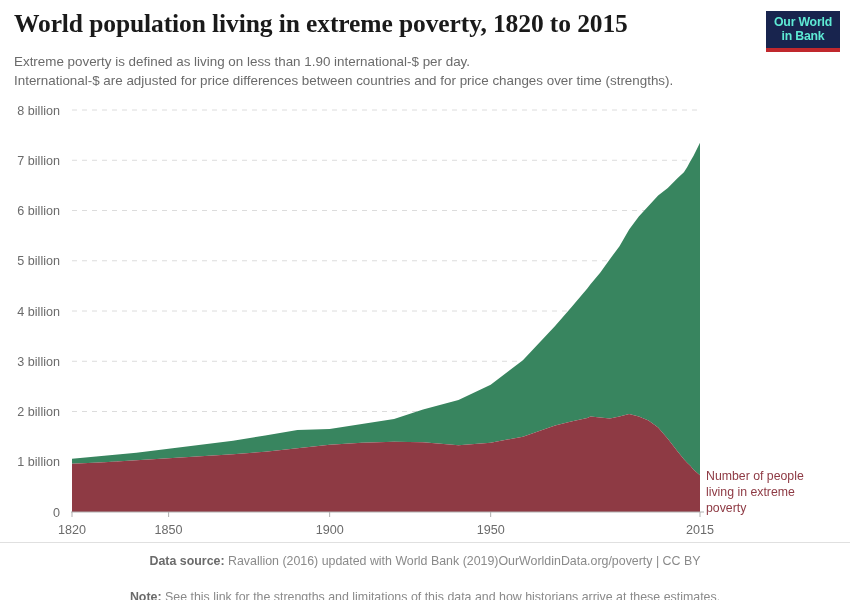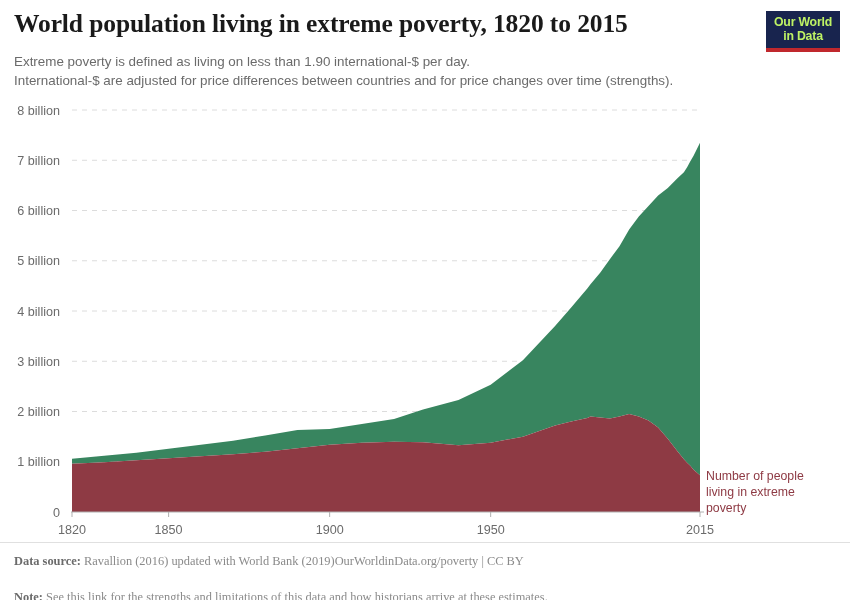--- a/index.html
+++ b/index.html
@@ -55,21 +55,21 @@
     top: 11px;
     width: 74px;
     background: #18244e;
     border-bottom: 4px solid #c0282d;
     padding: 5px 4px 4px 4px;
     box-sizing: border-box;
     text-align: center;
   }
   .owid-logo span {
     display: block;
-    color: #bef264;
+    color: #5eead4;
     font-family: "Liberation Sans", sans-serif;
     font-size: 12.3px;
     font-weight: 700;
     line-height: 1.12;
     letter-spacing: -0.2px;
   }
 
   
   .plot-wrap {
     position: absolute;
@@ -100,24 +100,23 @@
     bottom: 0;
     height: 58px;
     border-top: 1px solid #e0e0e0;
     box-sizing: border-box;
     padding: 9px 14px 0 14px;
     font-size: 12.4px;
     color: #8a8a8a;
   }
   .footer-row {
     display: flex;
-    justify-content: flex-start;
+    justify-content: center;
     align-items: baseline;
     line-height: 1.55;
-    font-family: Liberation Serif, serif;
   }
   .footer-row.second { margin-top: 17px; }
   .footer b { color: #6b6b6b; font-weight: 700; }
   .footer-link {
     color: #8a8a8a;
     text-decoration: underline;
     cursor: pointer;
   }
   .footer-right { white-space: nowrap; }
 </style>
@@ -129,21 +128,21 @@
   <div class="header">
     <h1 class="chart-title">World population living in extreme poverty, 1820 to 2015</h1>
     <div class="chart-subtitle">
       <div>Extreme poverty is defined as living on less than 1.90 international-$ per day.</div>
       <div>International-$ are adjusted for price differences between countries and for price changes over time (strengths).</div>
     </div>
   </div>
 
   <div class="owid-logo">
     <span>Our World</span>
-    <span>in Data</span>
+    <span>in Bank</span>
   </div>
 
   <div class="plot-wrap">
     <svg class="plot-svg" id="plot-svg" width="850" height="440" viewBox="0 0 850 440">
       <g id="gridlines">
           <line x1="72" x2="700" y1="361.75" y2="361.75" stroke="#dcdcdc" stroke-width="1" stroke-dasharray="5 5"></line>
           <line x1="72" x2="700" y1="311.5" y2="311.5" stroke="#dcdcdc" stroke-width="1" stroke-dasharray="5 5"></line>
           <line x1="72" x2="700" y1="261.25" y2="261.25" stroke="#dcdcdc" stroke-width="1" stroke-dasharray="5 5"></line>
           <line x1="72" x2="700" y1="211" y2="211" stroke="#dcdcdc" stroke-width="1" stroke-dasharray="5 5"></line>
           <line x1="72" x2="700" y1="160.75" y2="160.75" stroke="#dcdcdc" stroke-width="1" stroke-dasharray="5 5"></line>

